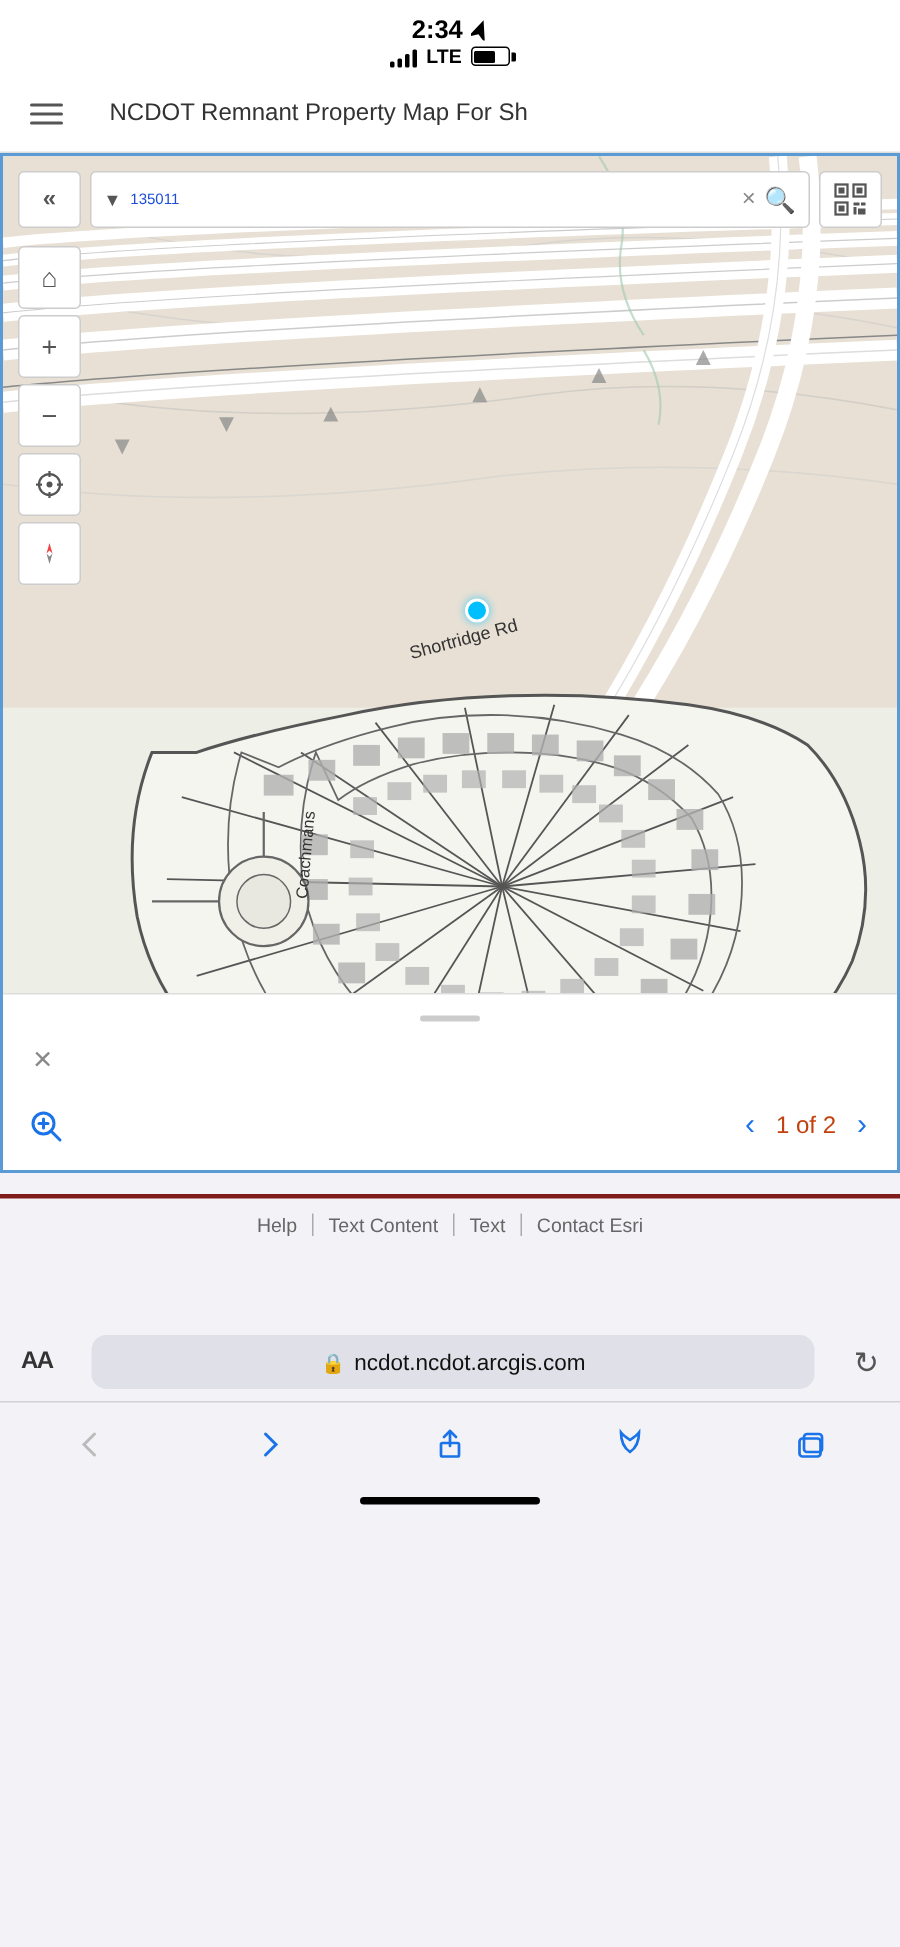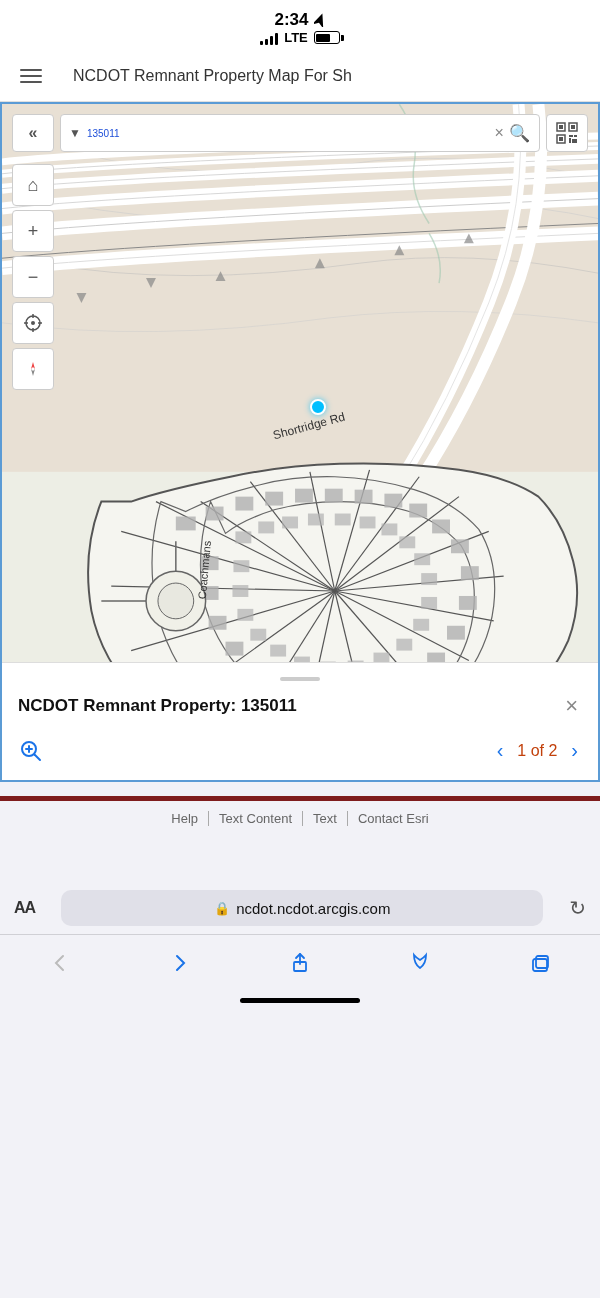--- a/index.html
+++ b/index.html
@@ -340,21 +340,21 @@
     
     .bottom-area {
       background: #f2f2f7;
       padding: 14px 0 0 0;
       min-height: 100px;
     }
     .footer-links {
       display: flex;
       justify-content: center;
       gap: 0;
-      border-top: 5px solid #7f1d1d;
+      border-top: 3px solid #7f1d1d;
       padding: 10px 0;
     }
     .footer-link {
       color: #666;
       font-size: 13px;
       padding: 0 10px;
       border-right: 1px solid #aaa;
       cursor: pointer;
     }
     .footer-link:last-child { border-right: none; }
@@ -645,21 +645,20 @@
   </div>
 
   <div class="blue-dot"></div>
 
   <div class="road-label">Shortridge Rd</div>
   <div class="road-label2">Coachmans</div>
 
   <div class="popup-panel">
     <div class="popup-drag-handle"></div>
     <div class="popup-header">
-      <span class="popup-title">NCDOT Remnant Property: 135011</span>
       <span class="popup-close">×</span>
     </div>
     <div class="popup-footer">
       <div class="zoom-btn">
         <svg width="26" height="26" viewBox="0 0 26 26">
           <circle cx="11" cy="11" r="7" stroke="#1a73e8" stroke-width="2" fill="none"></circle>
           <line x1="16.5" y1="16.5" x2="22" y2="22" stroke="#1a73e8" stroke-width="2" stroke-linecap="round"></line>
           <line x1="8" y1="11" x2="14" y2="11" stroke="#1a73e8" stroke-width="2" stroke-linecap="round"></line>
           <line x1="11" y1="8" x2="11" y2="14" stroke="#1a73e8" stroke-width="2" stroke-linecap="round"></line>
         </svg>

